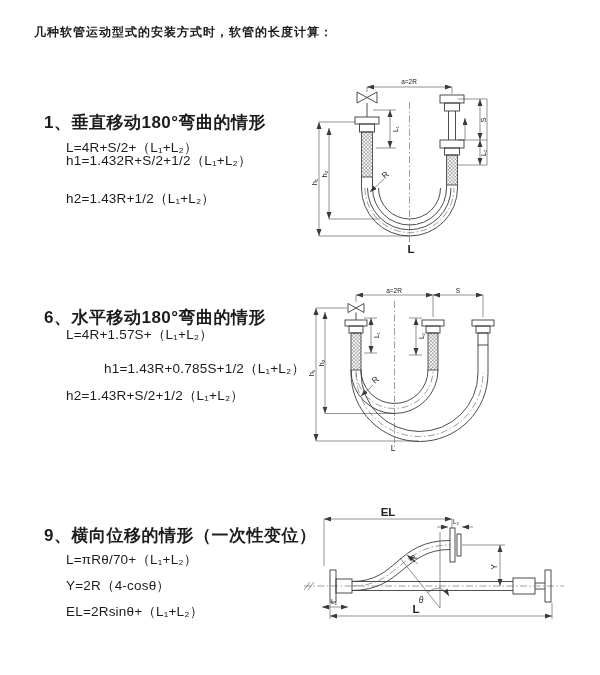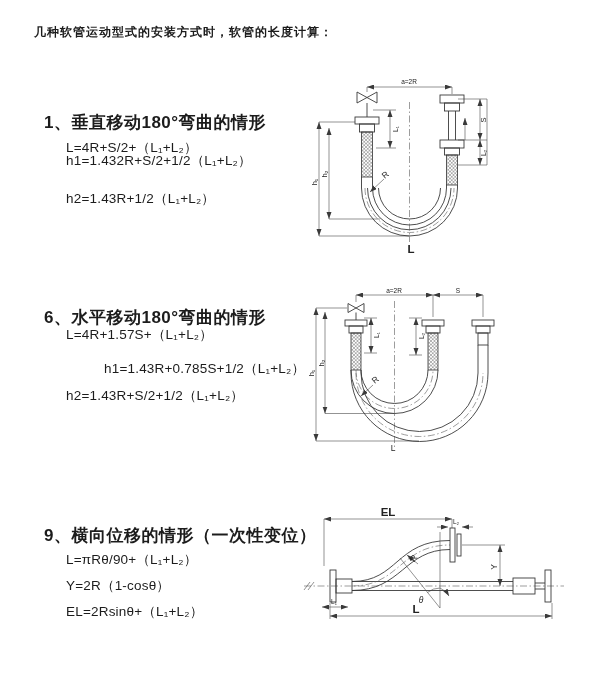--- a/index.html
+++ b/index.html
@@ -175,22 +175,22 @@
       <text class="t7" transform="translate(9,88) rotate(-90)" text-anchor="middle">h₁</text>
       <text class="t7" transform="translate(18.5,78) rotate(-90)" text-anchor="middle">h₂</text>
       <text class="t6" transform="translate(74,50) rotate(-90)" text-anchor="middle">L₁</text>
       <text class="t6" transform="translate(119,51) rotate(-90)" text-anchor="middle">L₂</text>
       <text class="t8" transform="translate(72,97) rotate(-40)" text-anchor="middle">R</text>
       <text class="t8" x="88" y="166" text-anchor="middle">L</text>
     </g>
   </svg>
 
   <div class="sec-heading h1-s3">9、横向位移的情形（一次性变位）</div>
-  <div class="formula f-s3a">L=πRθ/90+（L₁+L₂）</div>
-  <div class="formula f-s3b">Y=2R（1-cosθ）</div>
+  <div class="formula f-s3a">L=πRθ/70+（L₁+L₂）</div>
+  <div class="formula f-s3b">Y=2R（4-cosθ）</div>
   <div class="formula f-s3c">EL=2Rsinθ+（L₁+L₂）</div>
 
   <svg class="diag d3" width="300" height="170" viewBox="0 0 300 170">
     <defs>
       <marker id="ae3" markerUnits="userSpaceOnUse" markerWidth="8" markerHeight="6" refX="7" refY="2.5" orient="auto">
         <path d="M0,0 L7,2.5 L0,5 Z" fill="#3a3a3a"></path>
         </marker>
       <marker id="as3" markerUnits="userSpaceOnUse" markerWidth="8" markerHeight="6" refX="0" refY="2.5" orient="auto">
         <path d="M7,0 L0,2.5 L7,5 Z" fill="#3a3a3a"></path>
         </marker>

